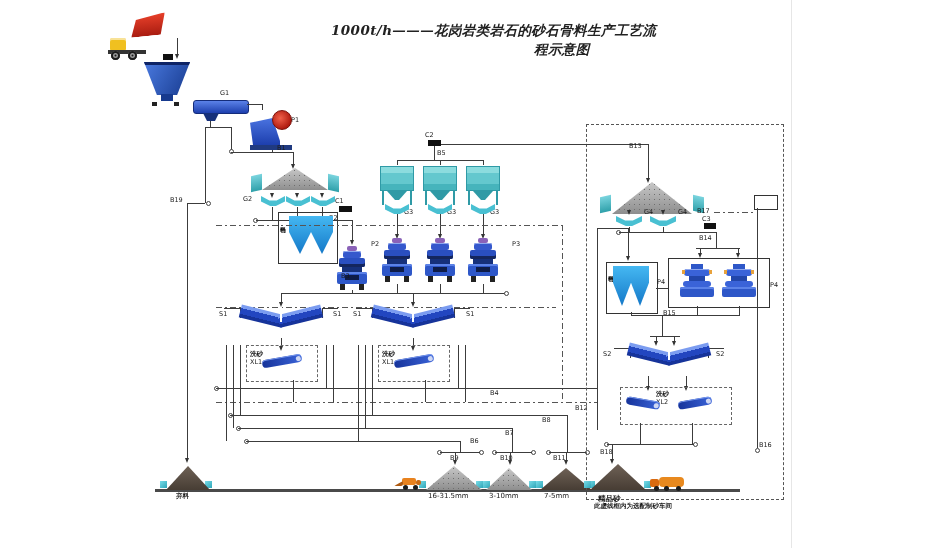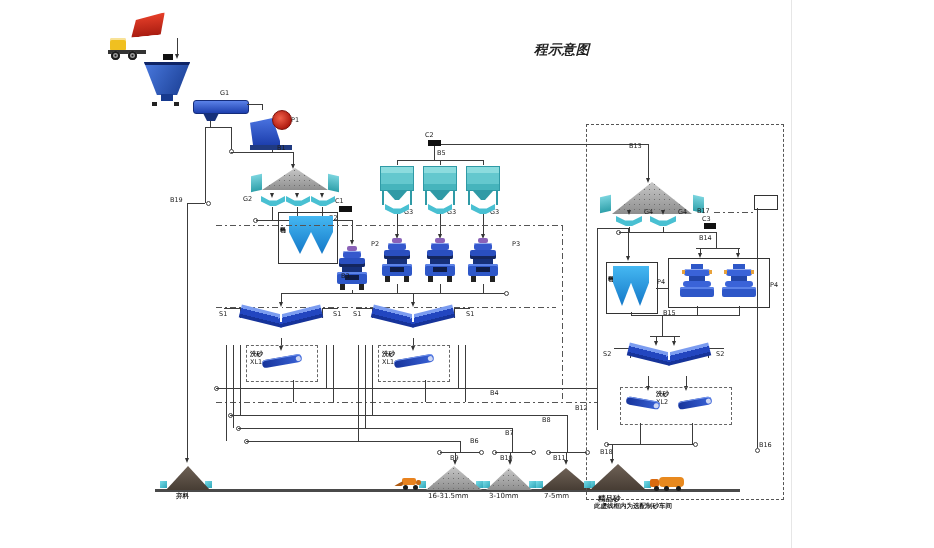--- a/index.html
+++ b/index.html
@@ -71,20 +71,21 @@
   .truck .wh{position:absolute;bottom:0;width:9px;height:9px;border-radius:50%;background:#1c1c1c;box-shadow:inset 0 0 0 2px #1c1c1c,inset 0 0 0 3.5px #999}
   .van{position:absolute}
   .van .bd{position:absolute;border-radius:2px}
   .van .wh{position:absolute;bottom:0;width:5px;height:5px;border-radius:50%;background:#1c1c1c}
 </style>
 </head>
 <body>
 
 <div id="stage">
 
+  <div class="ttl" style="left:331px;top:22px">1000t/h———花岗岩类岩石的砂石骨料生产工艺流</div>
   <div class="ttl" style="left:534px;top:41px">程示意图</div>
   <div class="ln" style="left:791px;top:0;width:1px;height:548px;background:#e6e6e6"></div>
 
   <div class="truck" style="left:104px;top:14px">
     <div class="bed"></div>
       <div class="cab"></div>
       <div class="ch"></div>
     <div class="wh" style="left:7px"></div>
       <div class="wh" style="left:24px"></div>
   </div>

